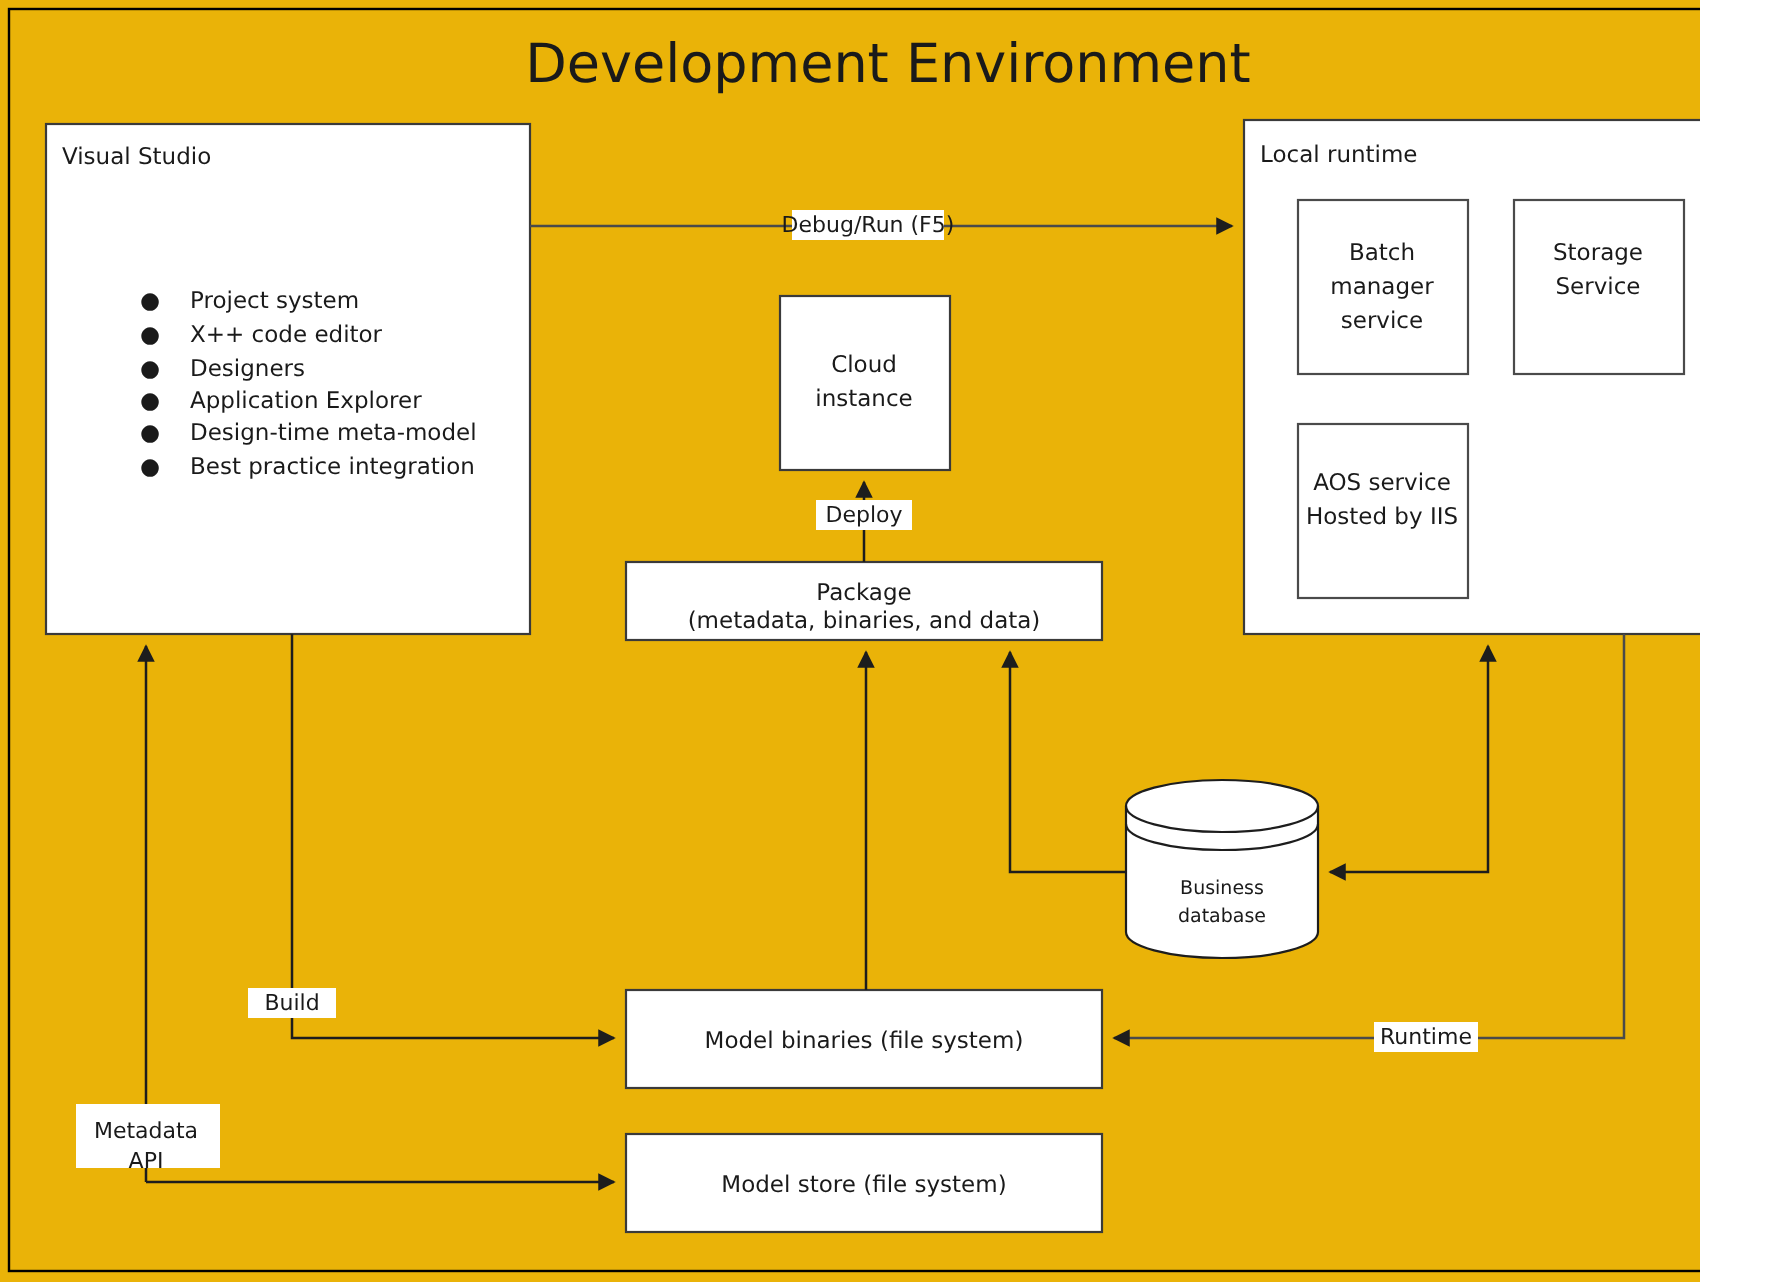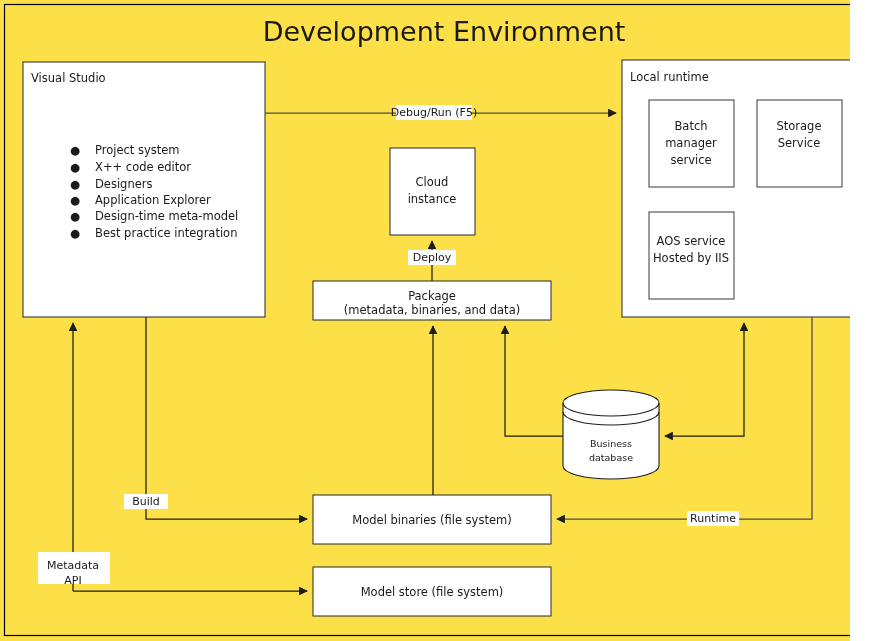--- a/index.html
+++ b/index.html
@@ -7,21 +7,21 @@
     padding: 0;
     background: #ffffff;
   }
   body {
     font-family: "DejaVu Sans", sans-serif;
   }
   #page {
     position: relative;
     width: 850px;
     height: 641px;
-    background: #fde047;
+    background: #eab308;
     overflow: hidden;
   }
   svg#diagram {
     display: block;
     width: 889px;
     height: 641px;
   }
   .frame {
     fill: none;
     stroke: #000000;

